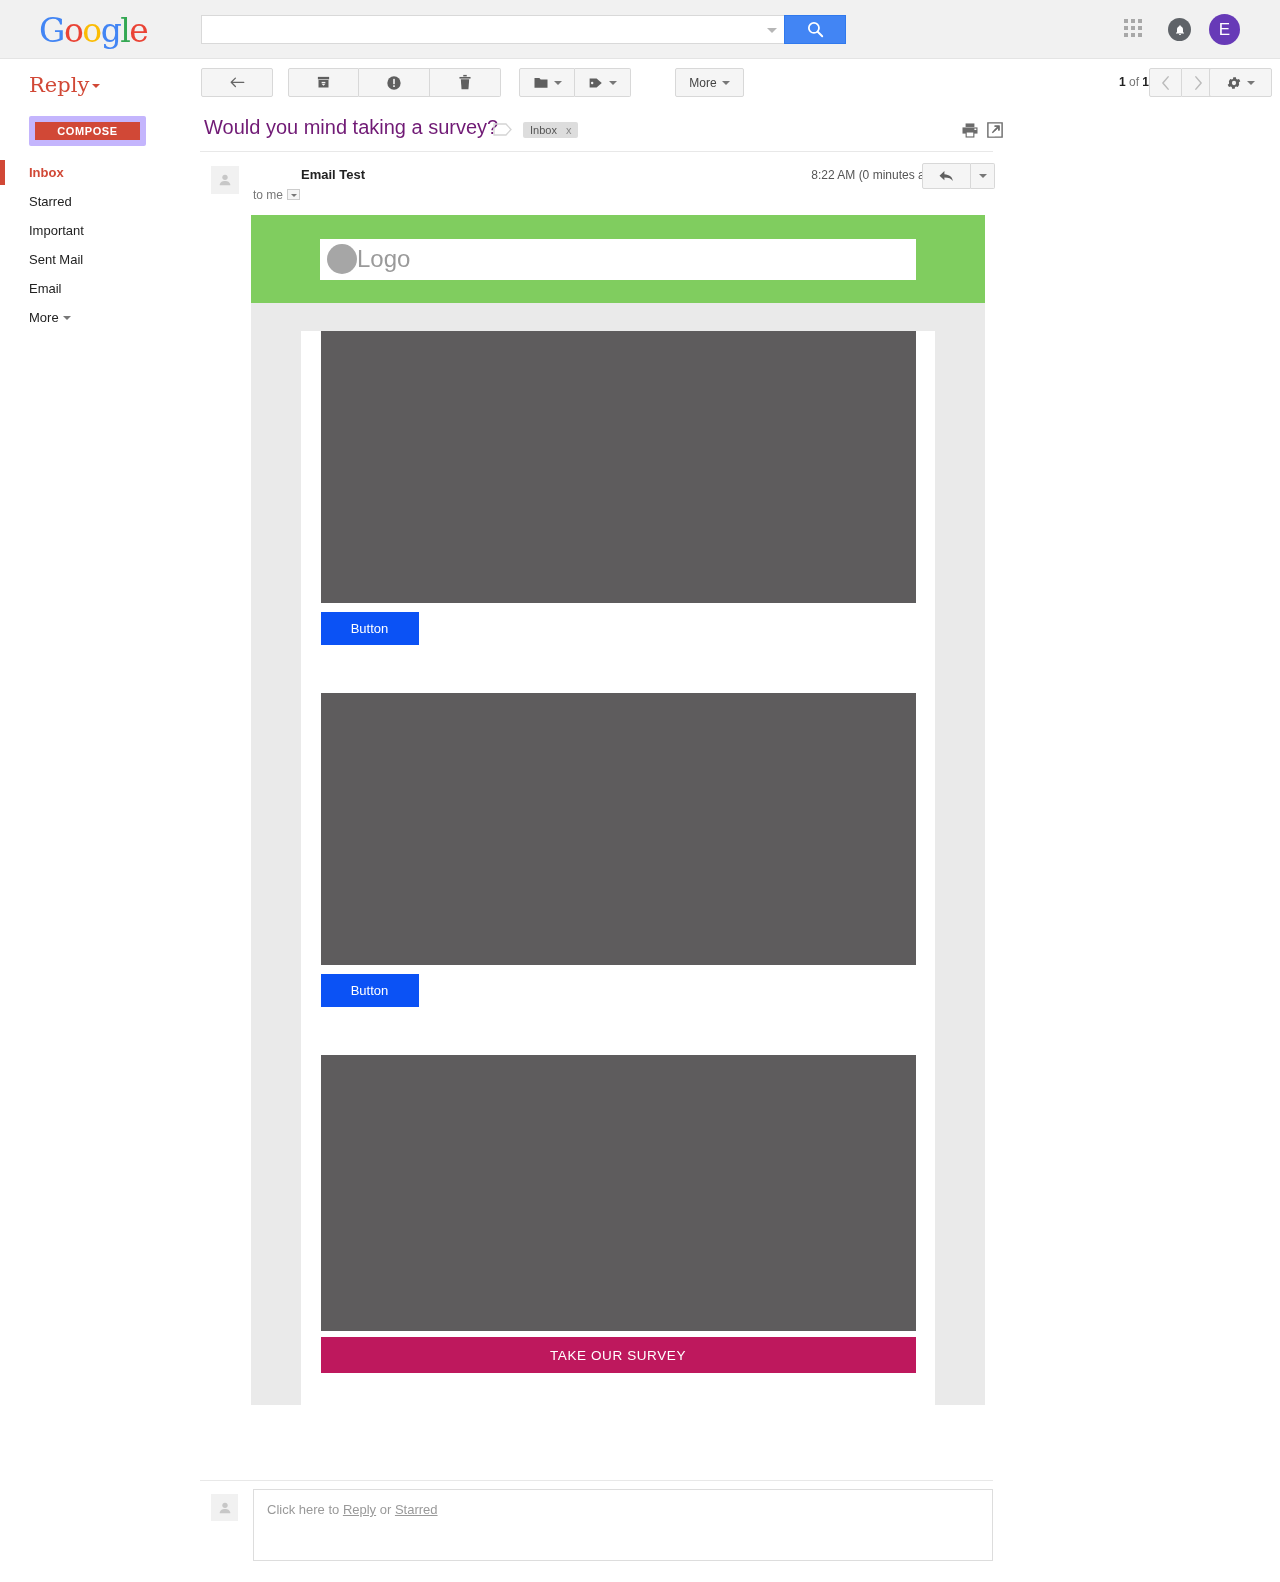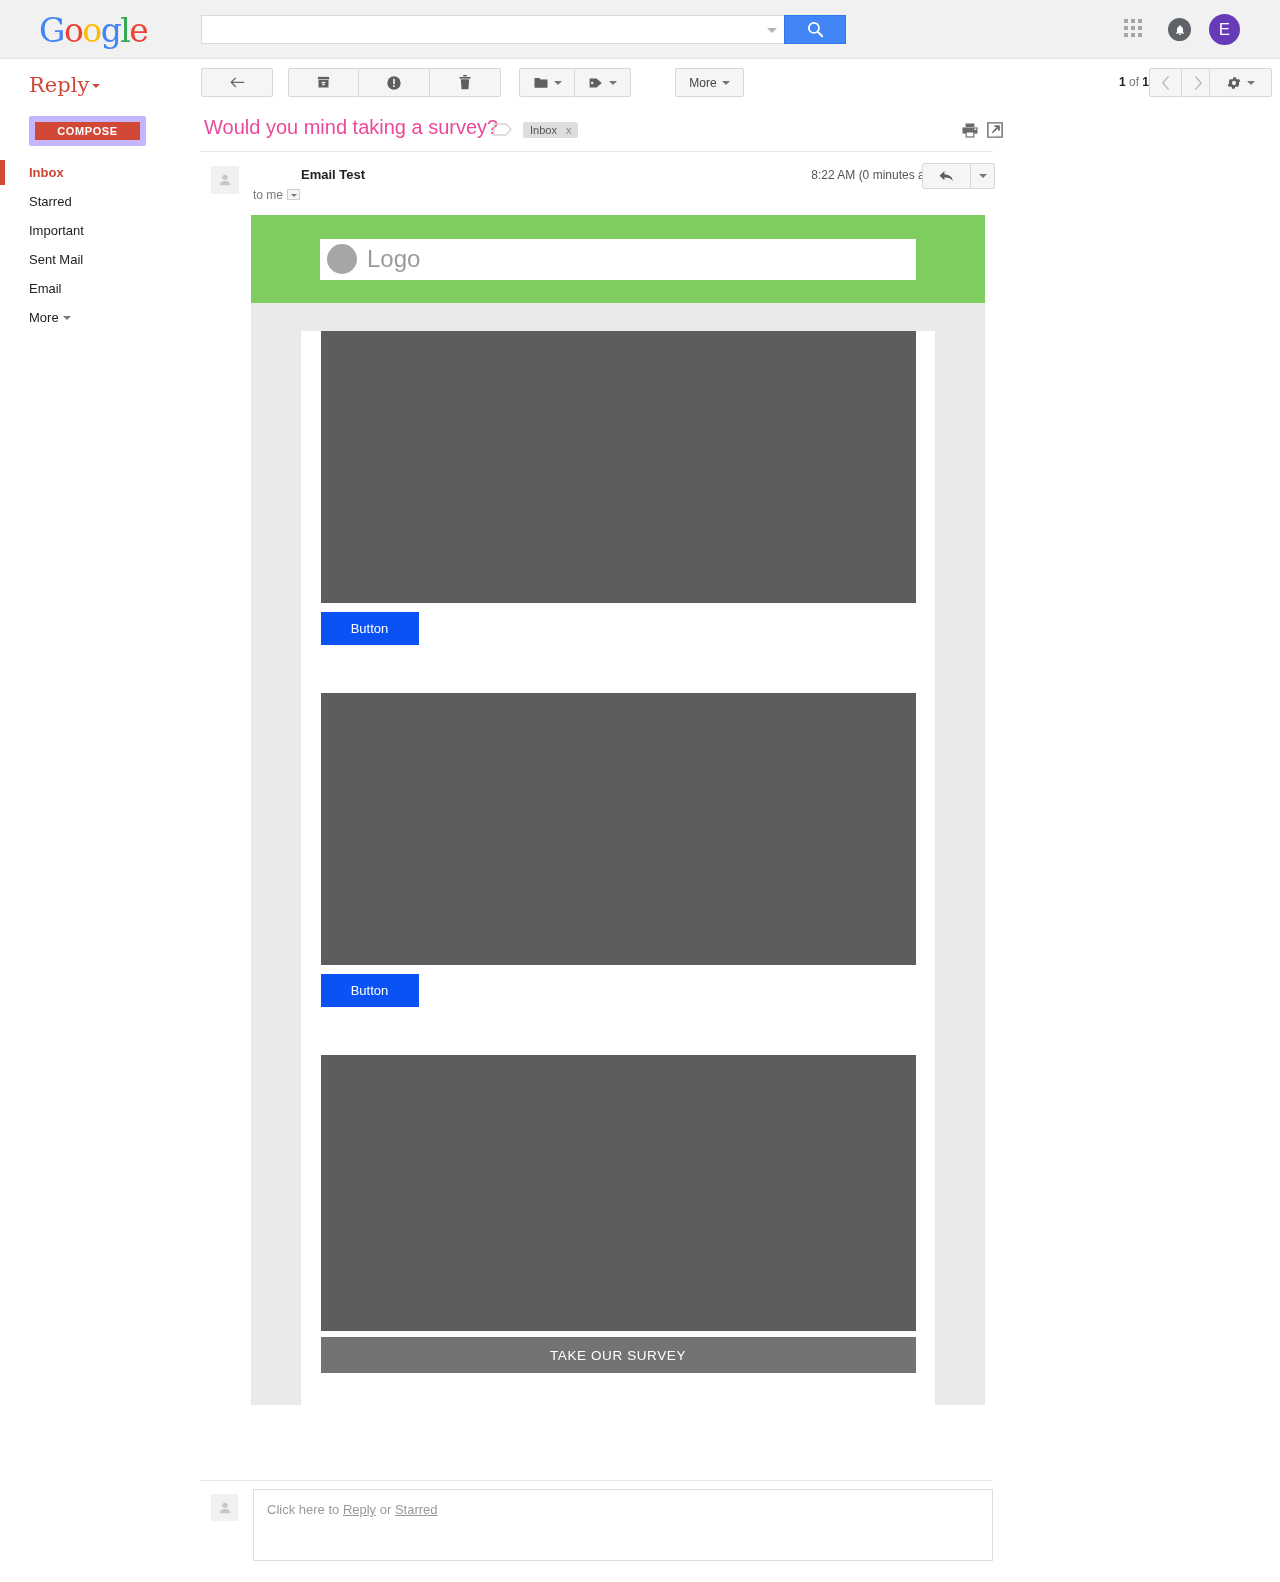--- a/index.html
+++ b/index.html
@@ -188,21 +188,21 @@
   .gear-btn { position: absolute; right: 8px; top: 9px; width: 63px; height: 29px; }
 
   
   .mail-head {
     position: absolute; left: 200px; top: 108px;
     width: 793px; height: 44px;
     border-bottom: 1px solid #e8e8e8;
   }
   .subject {
     position: absolute; left: 4px; top: 8px;
-    font-size: 20px; color: #ec4899; font-weight: normal;
+    font-size: 20px; color: #701a75; font-weight: normal;
     white-space: nowrap;
   }
   .flag-icon { position: absolute; left: 293px; top: 15px; width: 20px; height: 13px; cursor: pointer; }
   .label-chip {
     position: absolute; left: 323px; top: 14px;
     height: 16px; padding: 0 7px;
     background: #ddd; border-radius: 2px;
     font-size: 11px; color: #555;
     display: flex; align-items: center; gap: 9px;
     cursor: pointer;
@@ -265,21 +265,20 @@
     width: 596px; height: 41px;
     background: #fff;
     display: flex; align-items: center;
   }
   .logo-circle {
     margin-left: 7px;
     width: 30px; height: 30px; border-radius: 50%;
     background: #a6a6a6;
   }
   .logo-text {
-    margin-left: 10px;
     font-size: 24px; color: #9a9a9a;
   }
   .email-white {
     margin: 0 50px 0 50px;
     width: 634px;
     background: #fff;
     padding-bottom: 0;
   }
   .img-block { margin: 28px auto 0 auto; width: 595px; background: #5e5c5d; }
   .blue-btn {
@@ -290,21 +289,21 @@
     display: flex; align-items: center; justify-content: center;
     cursor: pointer;
   }
   .btn-row { width: 595px; margin: 0 auto; }
   .survey-text {
     width: 595px; margin: 6px auto 0 auto;
     font-size: 13px; color: #8c8c8c; line-height: 23px; text-align: center;
   }
   .survey-cta {
     width: 595px; height: 36px; margin: 6px auto 0 auto;
-    background: #737373;
+    background: #be185d;
     color: #fff; font-size: 13.5px; letter-spacing: .6px;
     display: flex; align-items: center; justify-content: center;
     cursor: pointer;
   }
 
   
   .reply-divider { position: absolute; left: 200px; top: 1480px; width: 793px; height: 1px; background: #e8e8e8; }
   .reply-avatar {
     position: absolute; left: 211px; top: 1494px;
     width: 27px; height: 27px; background: #f1f1f1;

